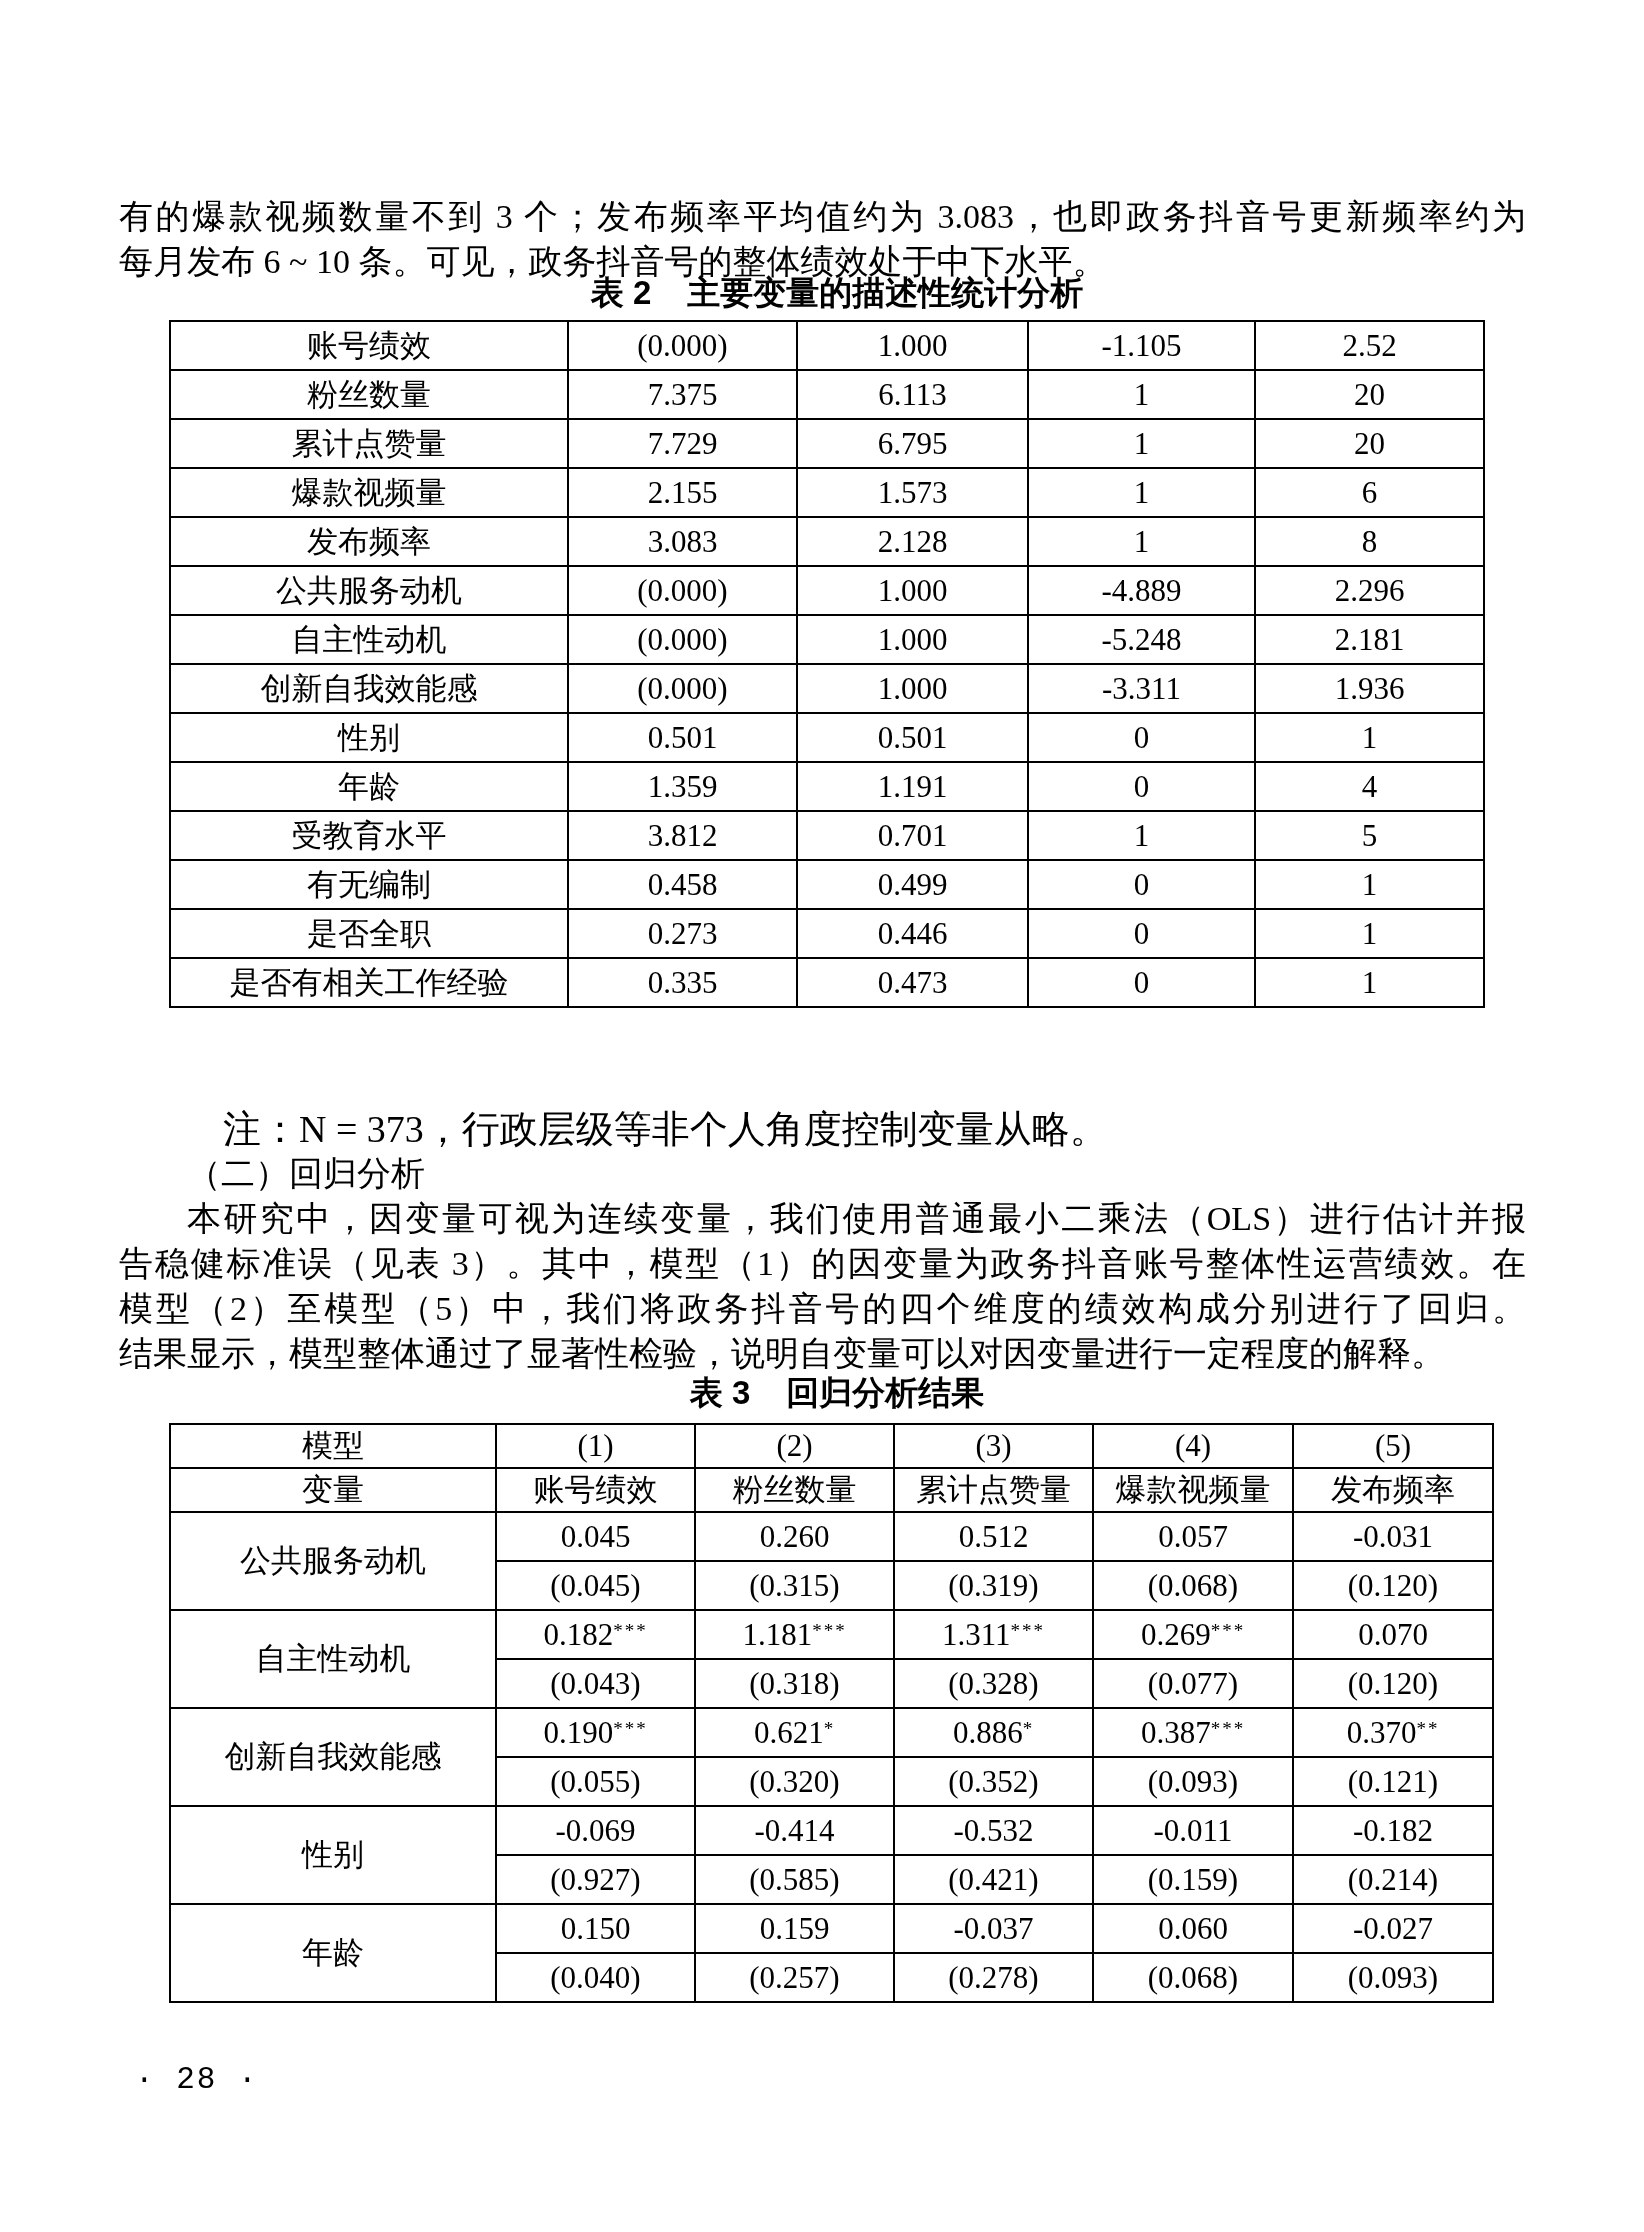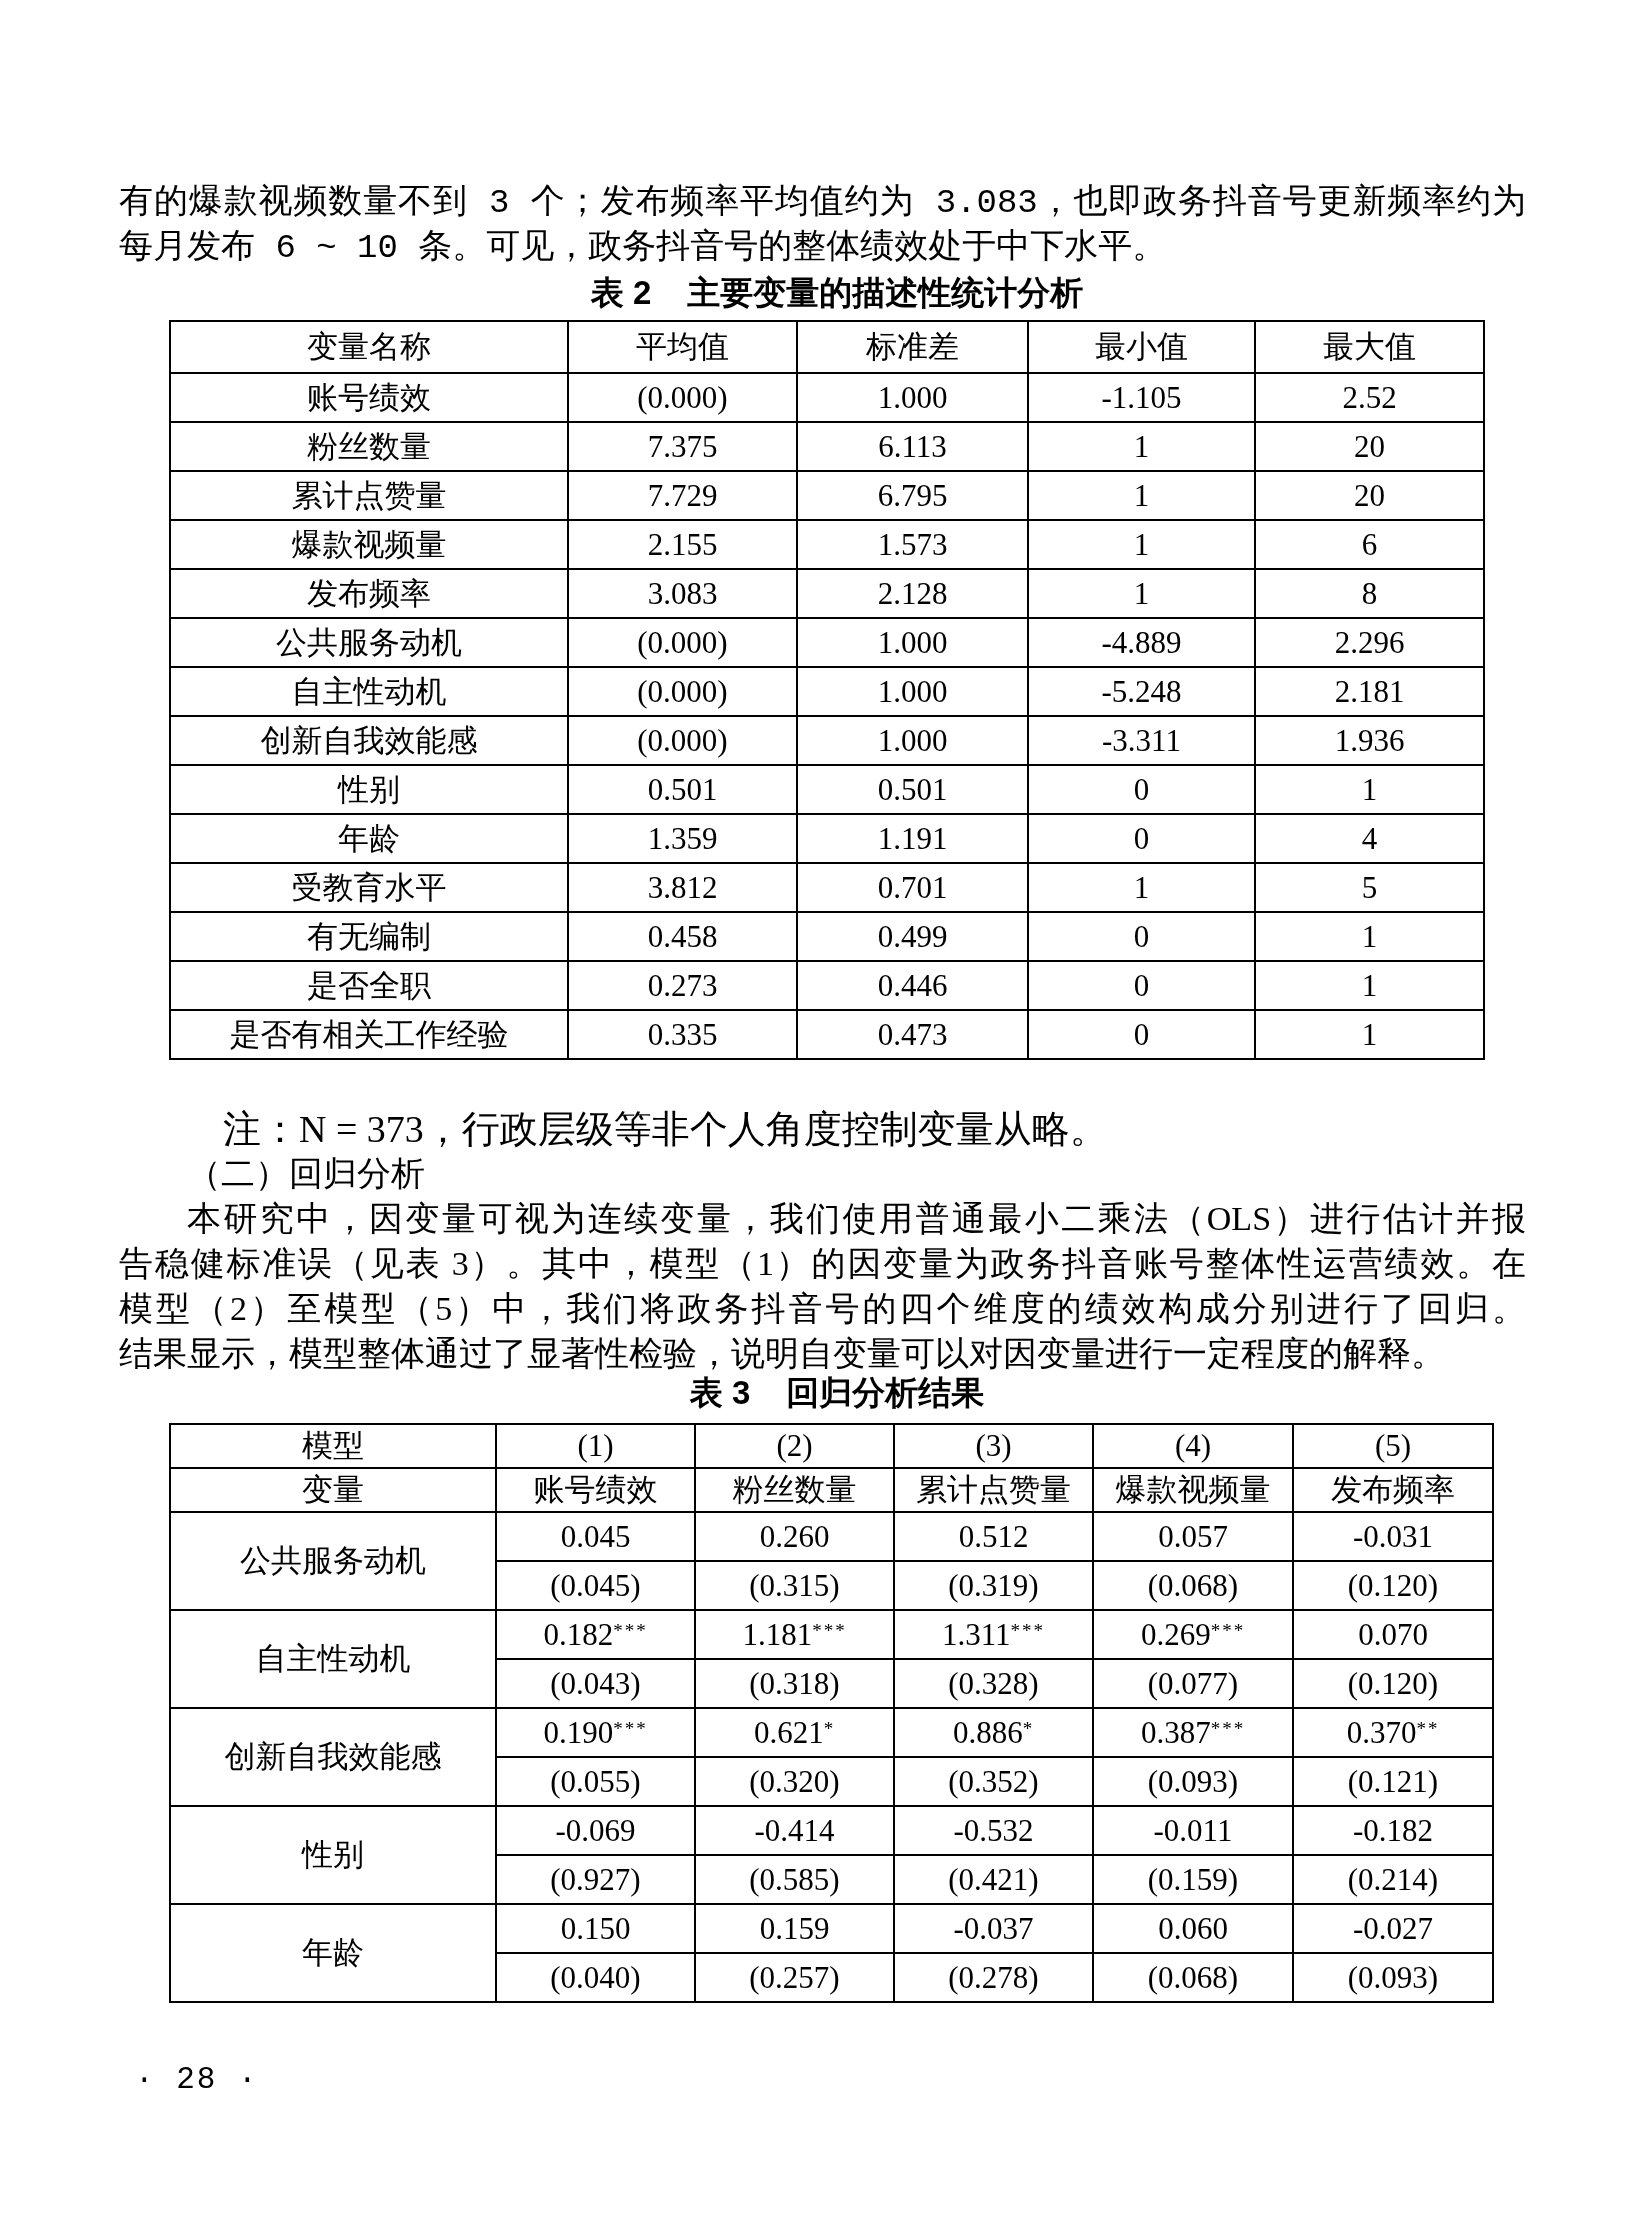--- a/index.html
+++ b/index.html
@@ -9,21 +9,21 @@
     height: 2233px;
     background: #ffffff;
     color: #000000;
     font-family: "Liberation Serif", "DejaVu Serif", serif;
     overflow: hidden;
   }
   
   .para { position: absolute; width: 1407px; font-size: 34px; }
   .para .tline { height: 45px; line-height: 45px; white-space: nowrap; }
   .para .tline.jline { white-space: normal; text-align: justify; text-align-last: justify; }
-  .intro { top: 181px; left: 119px; font-family: Liberation Mono, monospace; }
+  .intro { top: 194px; left: 119px; }
   .body2 { top: 1196px; left: 119px; }
   .sec-heading {
     position: absolute; top: 1151px; left: 119px; width: 1407px;
     font-size: 34px; line-height: 45px; text-indent: 2em;
   }
   
   .tcaption {
     position: absolute; left: 16px; width: 1642px; text-align: center;
     font-family: "Liberation Sans", "DejaVu Sans", sans-serif;
     font-weight: bold; font-size: 33px; line-height: 42px;
@@ -73,27 +73,20 @@
 
   <table class="grid table2">
     <colgroup>
       <col style="width:398px">
         <col style="width:229px">
         <col style="width:231px">
         <col style="width:227px">
         <col style="width:229px">
     </colgroup>
     <tbody>
-        <tr class="hdr">
-      <td>变量名称</td>
-      <td>平均值</td>
-      <td>标准差</td>
-      <td>最小值</td>
-      <td>最大值</td>
-    </tr>
     <tr class="drow">
       <td>账号绩效</td>
       <td>(0.000)</td>
       <td>1.000</td>
       <td>-1.105</td>
       <td>2.52</td>
     </tr>
     <tr class="drow">
       <td>粉丝数量</td>
       <td>7.375</td>

